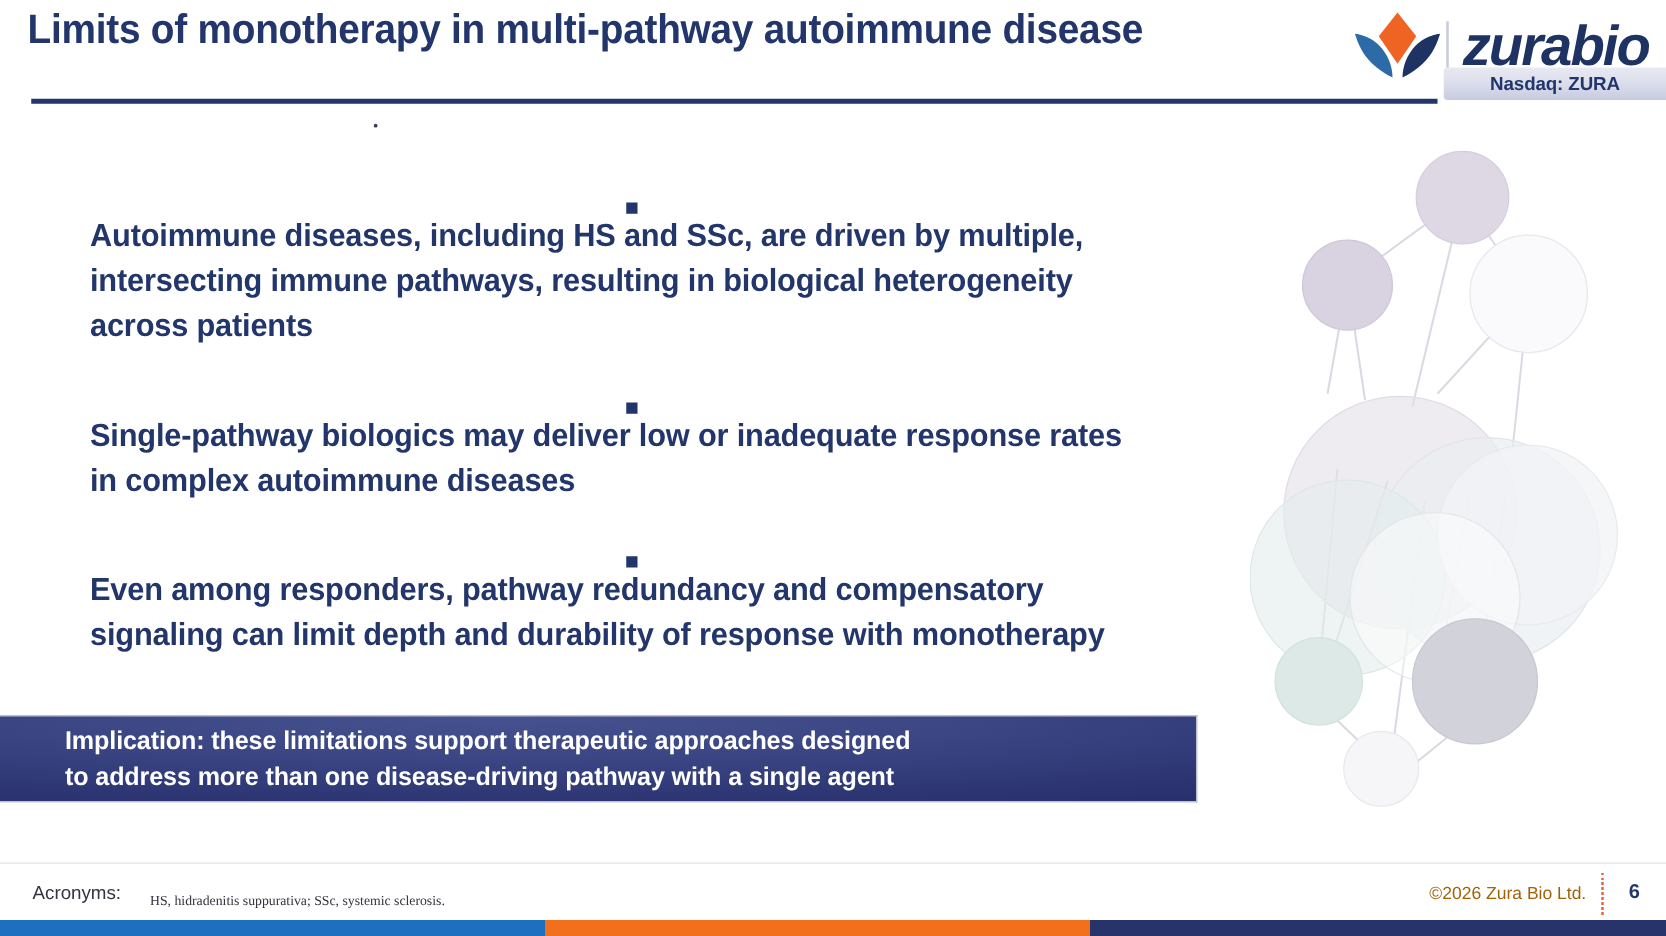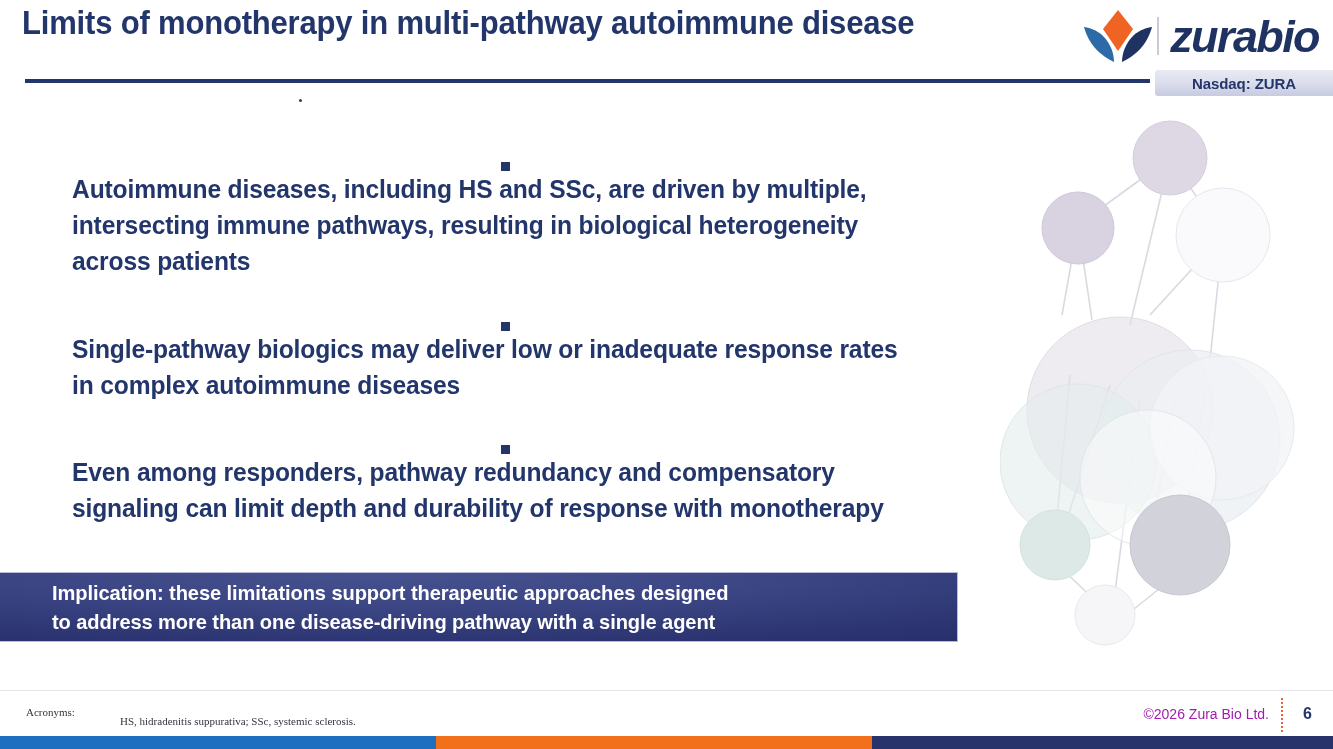--- a/index.html
+++ b/index.html
@@ -86,21 +86,21 @@
     font-weight: bold;
     color: #1f3363;
     letter-spacing: -1.6px;
     line-height: 1;
   }
 
   
   .nasdaq-badge {
     position: absolute;
     left: 1155px;
-    top: 70px;
+    top: 54px;
     width: 178px;
     height: 26px;
     background: linear-gradient(180deg, #e8e9f2 0%, #dcdeec 48%, #c7cbe0 100%);
     border-radius: 3px 0 0 3px;
     display: flex;
     align-items: center;
     justify-content: center;
   }
   .nasdaq-badge span {
     font-family: "Liberation Sans", sans-serif;
@@ -187,40 +187,40 @@
     left: 0;
     top: 690px;
     width: 1333px;
     height: 1px;
     background: #e3e3e8;
   }
   .footer-acronym-label {
     position: absolute;
     left: 26px;
     top: 706px;
-    font-family: Liberation Serif, serif;
-    font-size: 11px;
+    font-family: Liberation Sans, sans-serif;
+    font-size: 15px;
     color: #33353f;
     letter-spacing: 0px;
   }
   .footer-acronym-value {
     position: absolute;
     left: 120px;
     top: 715px;
     font-family: Liberation Serif, serif;
     font-size: 11px;
     color: #33353f;
   }
   .footer-copyright {
     position: absolute;
     right: 64px;
     top: 706px;
     font-family: "Liberation Sans Narrow", "Liberation Sans", sans-serif;
     font-size: 14px;
-    color: #a21caf;
+    color: #a16207;
     text-align: right;
   }
   .footer-divider {
     position: absolute;
     right: 50px;
     top: 698px;
     width: 2px;
     height: 34px;
     background: repeating-linear-gradient(
       180deg,

